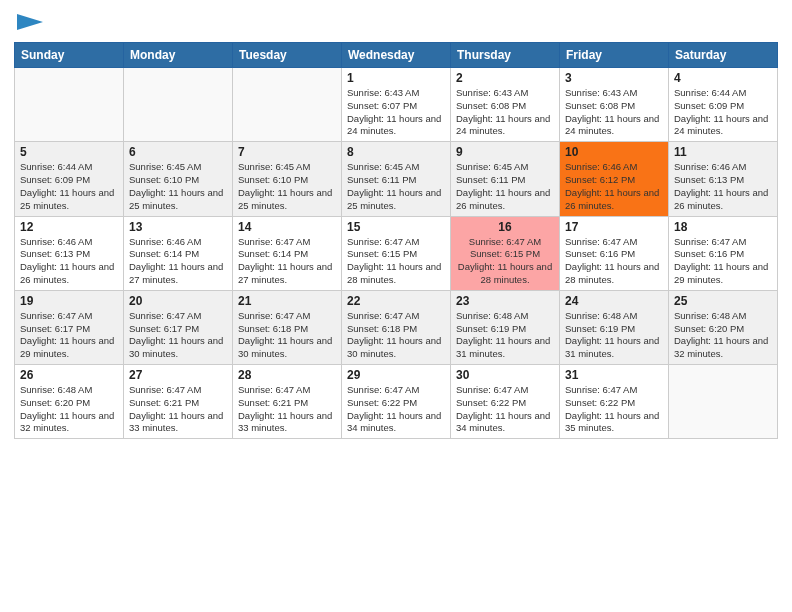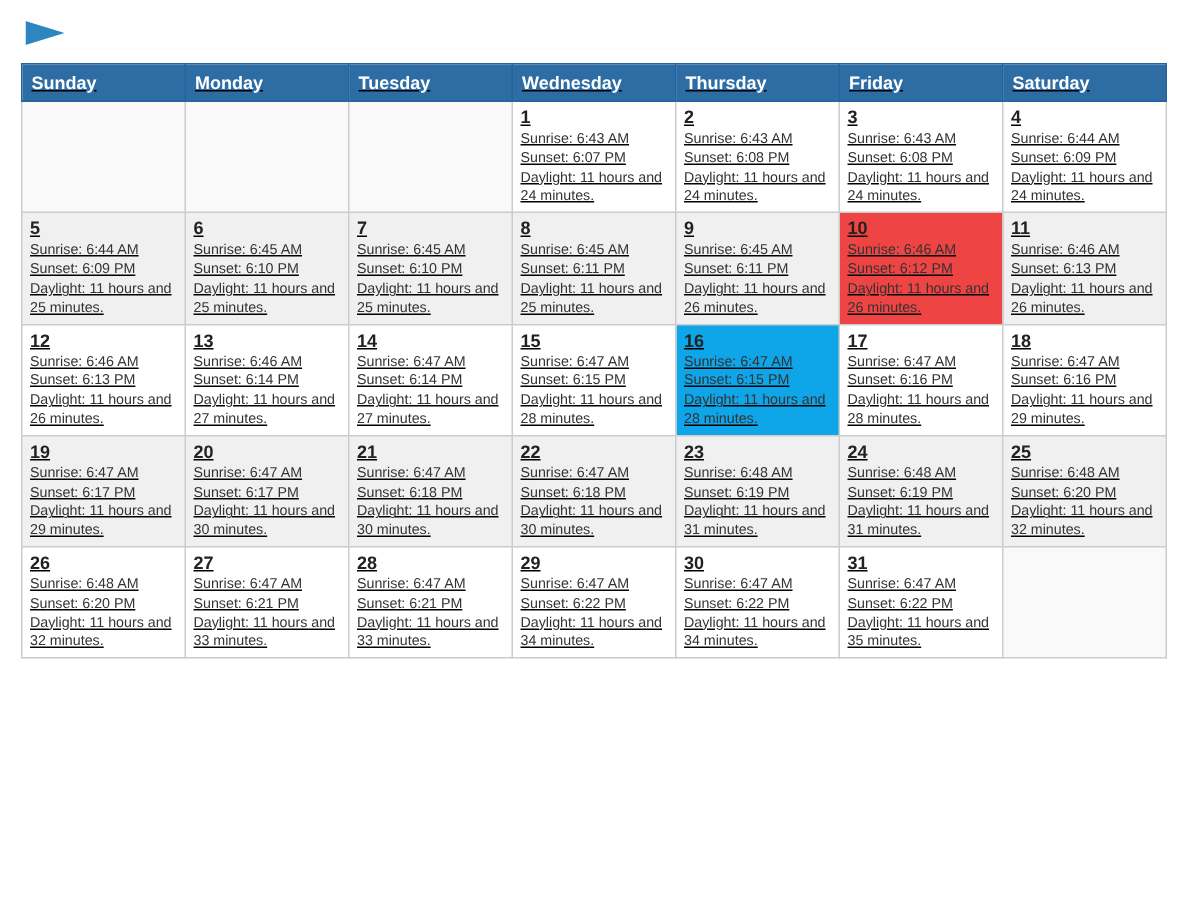--- a/index.html
+++ b/index.html
@@ -7,21 +7,20 @@
       width: 792px;
       height: 612px;
       font-family: Arial, sans-serif;
       background: #fff;
       overflow: hidden;
     }
     .page {
       width: 792px;
       height: 612px;
       padding: 10px 14px 10px 14px;
-      text-decoration: underline;
     }
     .header {
       display: flex;
       justify-content: space-between;
       align-items: flex-start;
       margin-bottom: 8px;
     }
     .logo {
       display: flex;
       align-items: center;
@@ -169,21 +168,21 @@
             <div class="day-info">Sunrise: 6:45 AM<br>Sunset: 6:10 PM<br>Daylight: 11 hours and 25 minutes.</div>
           </td>
           <td style="background: rgb(240, 240, 240);">
             <span class="day-num">8</span>
             <div class="day-info">Sunrise: 6:45 AM<br>Sunset: 6:11 PM<br>Daylight: 11 hours and 25 minutes.</div>
           </td>
           <td style="background: rgb(240, 240, 240);">
             <span class="day-num">9</span>
             <div class="day-info">Sunrise: 6:45 AM<br>Sunset: 6:11 PM<br>Daylight: 11 hours and 26 minutes.</div>
           </td>
-          <td style="background: #ef4444;">
+          <td style="background: #f97316;">
             <span class="day-num">10</span>
             <div class="day-info">Sunrise: 6:46 AM<br>Sunset: 6:12 PM<br>Daylight: 11 hours and 26 minutes.</div>
           </td>
           <td style="background: rgb(240, 240, 240);">
             <span class="day-num">11</span>
             <div class="day-info">Sunrise: 6:46 AM<br>Sunset: 6:13 PM<br>Daylight: 11 hours and 26 minutes.</div>
           </td>
         </tr>
         <tr class="row-odd">
           <td style="background: rgb(255, 255, 255);">
@@ -195,21 +194,21 @@
             <div class="day-info">Sunrise: 6:46 AM<br>Sunset: 6:14 PM<br>Daylight: 11 hours and 27 minutes.</div>
           </td>
           <td style="background: rgb(255, 255, 255);">
             <span class="day-num">14</span>
             <div class="day-info">Sunrise: 6:47 AM<br>Sunset: 6:14 PM<br>Daylight: 11 hours and 27 minutes.</div>
           </td>
           <td style="background: rgb(255, 255, 255);">
             <span class="day-num">15</span>
             <div class="day-info">Sunrise: 6:47 AM<br>Sunset: 6:15 PM<br>Daylight: 11 hours and 28 minutes.</div>
           </td>
-          <td style="background: #0ea5e9;">
+          <td style="background: #fca5a5; text-align: center;">
             <span class="day-num">16</span>
             <div class="day-info">Sunrise: 6:47 AM<br>Sunset: 6:15 PM<br>Daylight: 11 hours and 28 minutes.</div>
           </td>
           <td style="background: rgb(255, 255, 255);">
             <span class="day-num">17</span>
             <div class="day-info">Sunrise: 6:47 AM<br>Sunset: 6:16 PM<br>Daylight: 11 hours and 28 minutes.</div>
           </td>
           <td style="background: rgb(255, 255, 255); border-radius: 19px;">
             <span class="day-num">18</span>
             <div class="day-info">Sunrise: 6:47 AM<br>Sunset: 6:16 PM<br>Daylight: 11 hours and 29 minutes.</div>

